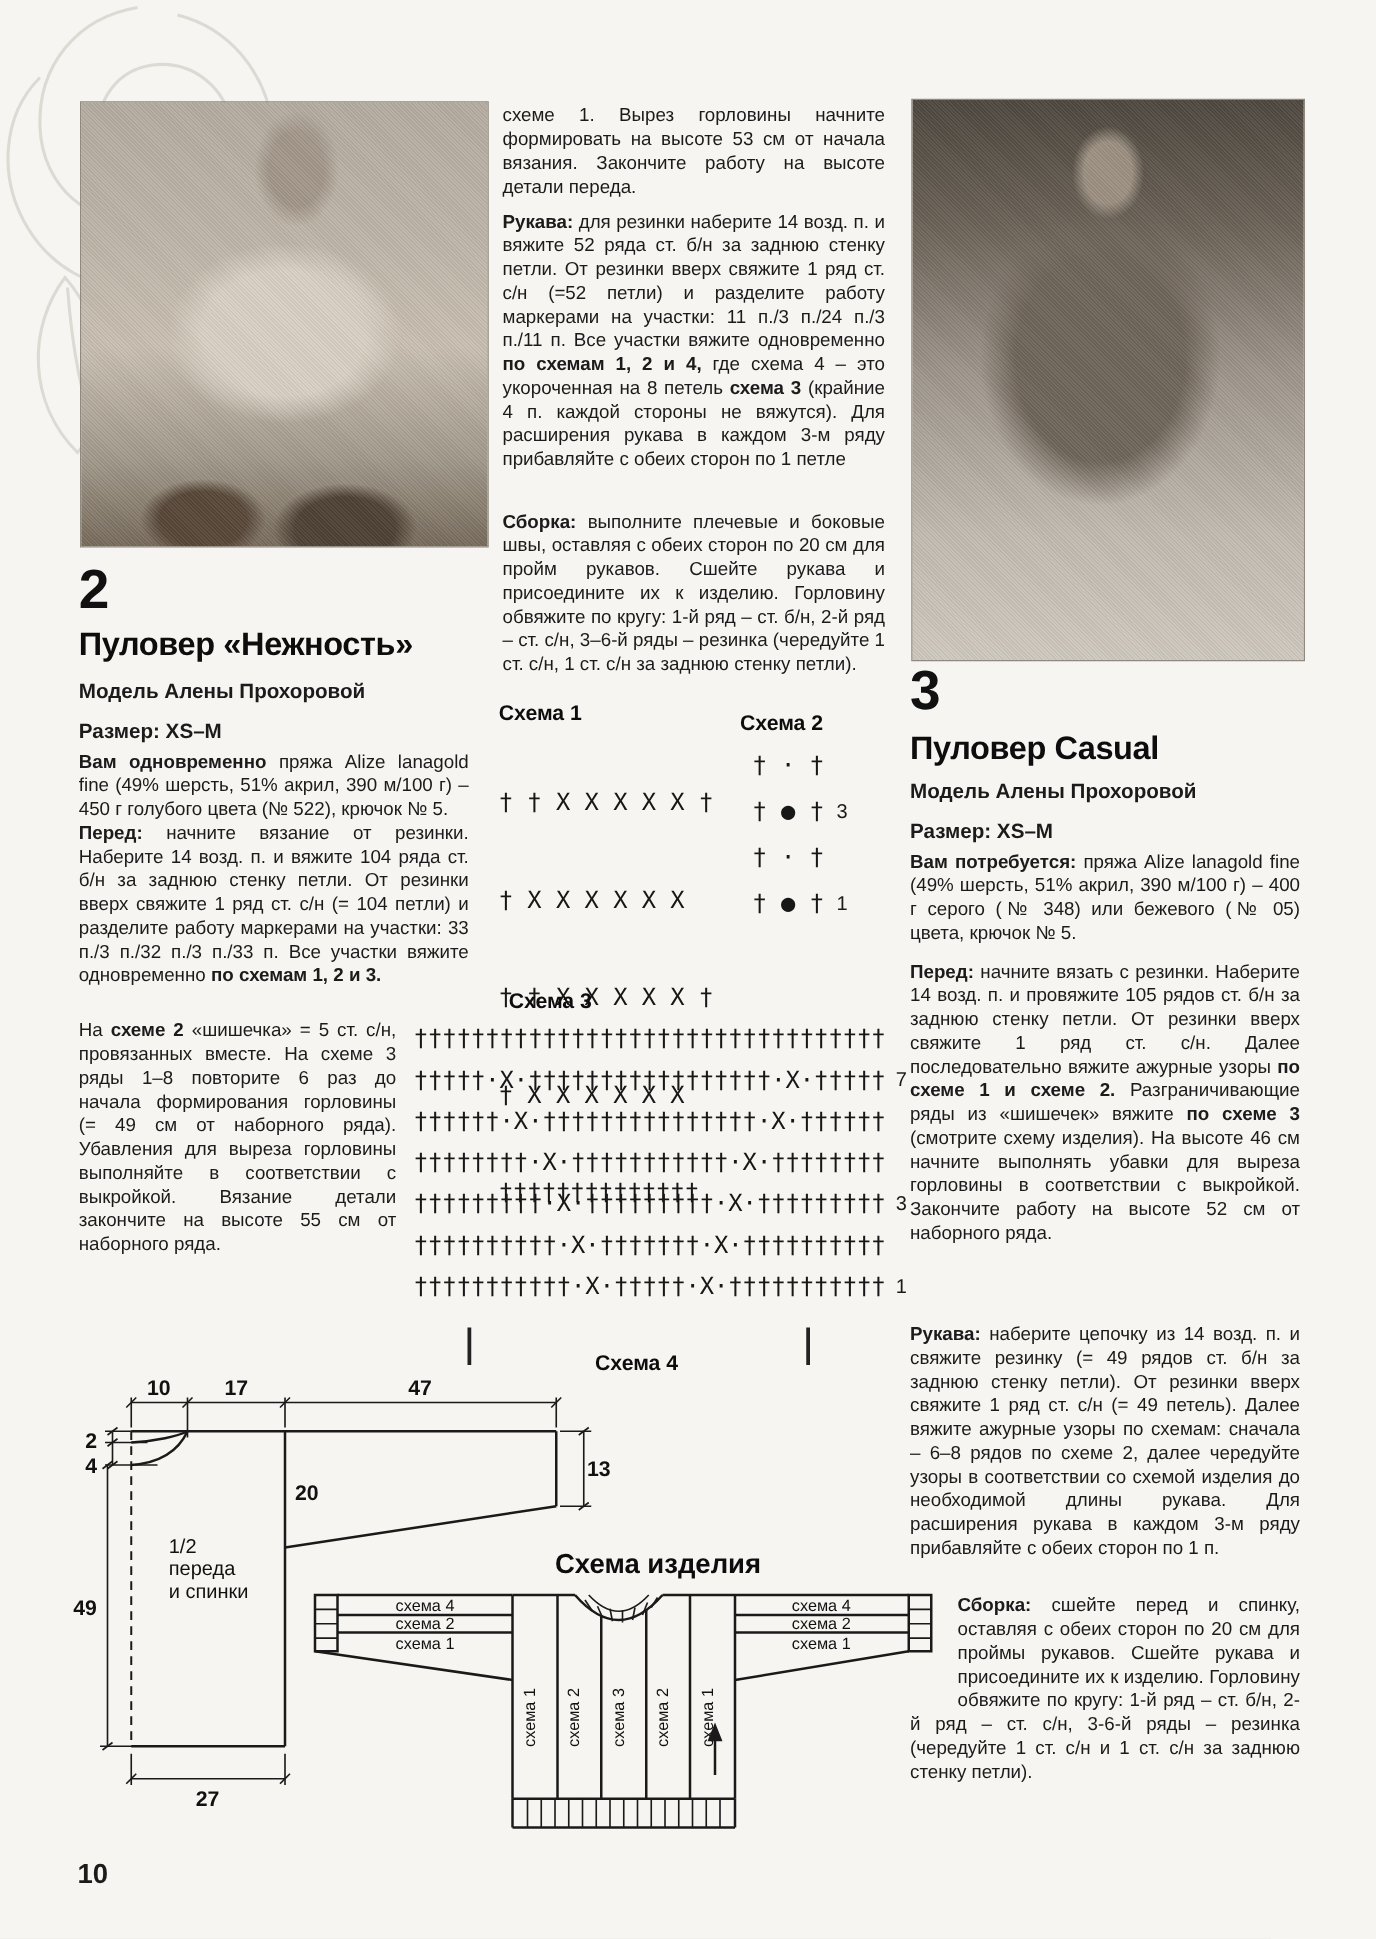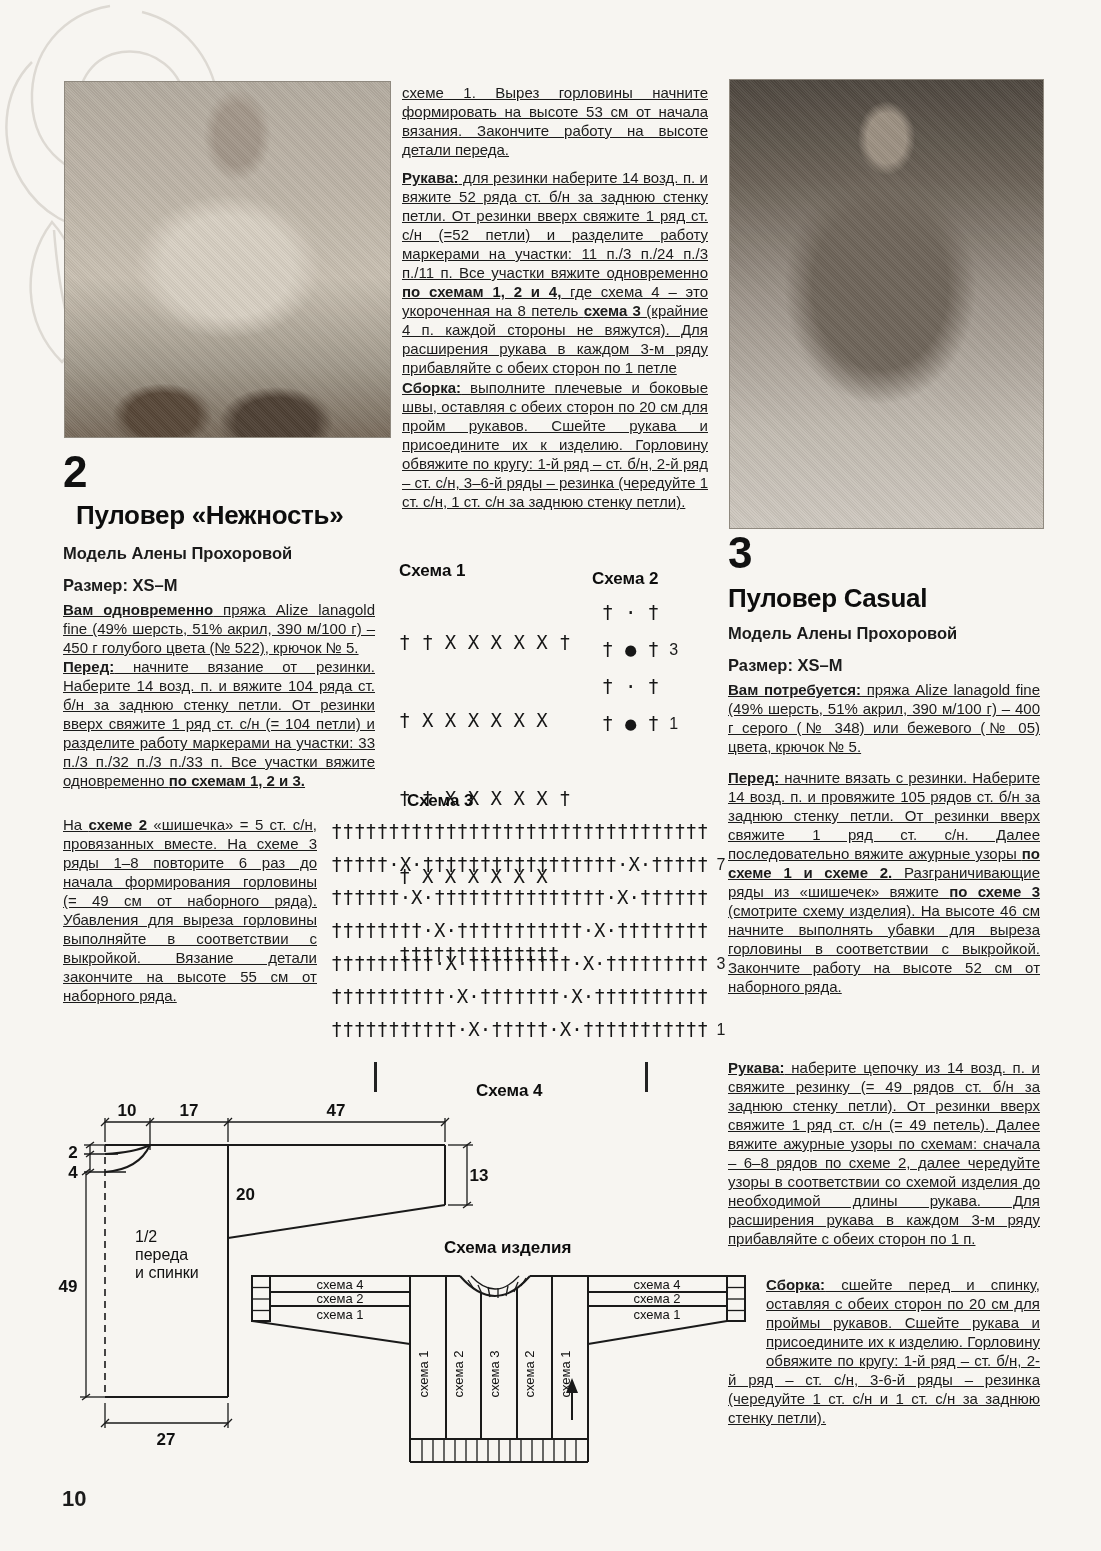--- a/index.html
+++ b/index.html
@@ -1,19 +1,19 @@
 <!DOCTYPE html>
 <html><head>
 <meta charset="utf-8">
 <style>
   html,body{margin:0;padding:0;background:#e8e6e2;}
   .page{position:relative;width:1101px;height:1551px;background:#f7f5f1;
         font-family:"Liberation Sans",sans-serif;color:#1b1b1b;overflow:hidden;}
   .abs{position:absolute;}
-  .just{text-align:justify;font-size:15px;line-height:19px;margin:0;text-decoration:underline;}
+  .just{text-align:justify;font-size:15px;line-height:19px;margin:0;}
   .b{font-weight:700;}
   .artnum{font-size:44px;font-weight:700;line-height:1;color:#111;}
   .arttitle{font-size:26px;font-weight:700;line-height:1.05;color:#0d0d0d;letter-spacing:-0.3px;}
   .model{font-size:16.5px;font-weight:700;}
   .chart-title{font-size:17px;font-weight:700;color:#0d0d0d;}
   .crow{font-family:"DejaVu Sans Mono","DejaVu Sans",monospace;font-size:19px;line-height:33px;
         white-space:pre;color:#171717;}
   .c1row{line-height:34px;margin-top:44px;}
   .c2row{display:flex;align-items:center;height:37px;}
   .c2num{font-size:16px;font-weight:400;margin-left:10px;font-family:"Liberation Sans",sans-serif;}
@@ -54,36 +54,36 @@
       <path d="M60,230 C30,270 30,330 70,370 C100,340 96,270 60,230 Z"></path>
       <path d="M62,238 C66,290 74,330 86,358"></path>
       <path d="M128,186 C150,212 182,222 212,214"></path>
     </g>
   </svg>
 
   <div class="photo photo1 abs" style="left:65px;top:82px;width:325px;height:355px;"></div>
   <div class="photo photo2 abs" style="left:730px;top:80px;width:313px;height:448px;"></div>
 
   <div class="abs artnum" style="left:63px;top:450px;">2</div>
-  <div class="abs arttitle" style="left:76px;top:502px;width:330px;">Пуловер «Нежность»</div>
+  <div class="abs arttitle" style="left:63px;top:502px;width:330px;">Пуловер «Нежность»</div>
   <div class="abs model" style="left:63px;top:544px;">Модель Алены Прохоровой</div>
   <div class="abs model" style="left:63px;top:576px;">Размер: XS–M</div>
 
   <p class="abs just" style="left:63px;top:600px;width:312px;"><span class="b">Вам одновременно</span><span> пряжа Alize lanagold fine (49% шерсть, 51% акрил, 390 м/100 г) – 450 г голубого цвета (№ 522), крючок № 5.</span></p>
 
   <p class="abs just" style="left:63px;top:657px;width:312px;"><span class="b">Перед:</span><span> начните вязание от резинки. Наберите 14 возд. п. и вяжите 104 ряда ст. б/н за заднюю стенку петли. От резинки вверх свяжите 1 ряд ст. с/н (= 104 петли) и разделите работу маркерами на участки: 33 п./3 п./32 п./3 п./33 п. Все участки вяжите одновременно </span><span class="b">по схемам 1, 2 и 3.</span></p>
 
   <p class="abs just" style="left:63px;top:815px;width:254px;"><span>На </span><span class="b">схеме 2</span><span> «шишечка» = 5 ст. с/н, провязанных вместе. На схеме 3 ряды 1–8 повторите 6 раз до начала формирования горловины (= 49 см от наборного ряда). Убавления для выреза горловины выполняйте в соответствии с выкройкой. Вязание детали закончите на высоте 55 см от наборного ряда.</span></p>
 
 
   <p class="abs just" style="left:402px;top:83px;width:306px;"><span>схеме 1. Вырез горловины начните формировать на высоте 53 см от начала вязания. Закончите работу на высоте детали переда.</span></p>
 
   <p class="abs just" style="left:402px;top:168px;width:306px;"><span class="b">Рукава:</span><span> для резинки наберите 14 возд. п. и вяжите 52 ряда ст. б/н за заднюю стенку петли. От резинки вверх свяжите 1 ряд ст. с/н (=52 петли) и разделите работу маркерами на участки: 11 п./3 п./24 п./3 п./11 п. Все участки вяжите одновременно </span><span class="b">по схемам 1, 2 и 4,</span><span> где схема 4 – это укороченная на 8 петель </span><span class="b">схема 3</span><span> (крайние 4 п. каждой стороны не вяжутся). Для расширения рукава в каждом 3-м ряду прибавляйте с обеих сторон по 1 петле</span></p>
 
-  <p class="abs just" style="left:402px;top:378px;width:306px;"><span class="b">Сборка:</span><span> выполните плечевые и боковые швы, оставляя с обеих сторон по 20 см для пройм рукавов. Сшейте рукава и присоедините их к изделию. Горловину обвяжите по кругу: 1-й ряд – ст. б/н, 2-й ряд – ст. с/н, 3–6-й ряды – резинка (чередуйте 1 ст. с/н, 1 ст. с/н за заднюю стенку петли).</span></p>
+  <p class="abs just" style="left:402px;top:408px;width:306px;"><span class="b">Сборка:</span><span> выполните плечевые и боковые швы, оставляя с обеих сторон по 20 см для пройм рукавов. Сшейте рукава и присоедините их к изделию. Горловину обвяжите по кругу: 1-й ряд – ст. б/н, 2-й ряд – ст. с/н, 3–6-й ряды – резинка (чередуйте 1 ст. с/н, 1 ст. с/н за заднюю стенку петли).</span></p>
 
   <div class="abs" style="left:399px;top:561px;">
     <div class="chart-title">Схема 1</div>
     <div style="margin-top:3px;">
       <div class="crow c1row">† † X X X X X †</div>
       <div class="crow c1row">† X X X X X X</div>
       <div class="crow c1row">† † X X X X X †</div>
       <div class="crow c1row">† X X X X X X</div>
       <div class="crow c1row">††††††††††††††</div>
     </div>
@@ -200,21 +200,21 @@
     <line class="thin" x1="423" y1="108" x2="431" y2="102"></line>
     <text class="mtxt" x="439" y="81" text-anchor="middle">13</text>
 
     <text class="mtxt" x="196" y="100">20</text>
 
     <text class="ctxt" x="95" y="142">1/2</text>
     <text class="ctxt" x="95" y="160">переда</text>
     <text class="ctxt" x="95" y="178">и спинки</text>
   </svg>
 
-  <div class="abs chart-title" style="left:444px;top:1238px;font-size:17px;">Схема изделия</div>
+  <div class="abs chart-title" style="left:444px;top:1238px;font-size:22px;">Схема изделия</div>
   <svg class="abs" style="left:240px;top:1262px;" width="520" height="212" viewBox="0 0 520 212">
 
     <path class="ln" d="M12,14 L30,14 L30,59 L12,59 Z"></path>
     <line class="thin" x1="12" y1="25.5" x2="30" y2="25.5"></line>
     <line class="thin" x1="12" y1="37" x2="30" y2="37"></line>
     <line class="thin" x1="12" y1="48.5" x2="30" y2="48.5"></line>
 
     <line class="ln" x1="30" y1="14" x2="170" y2="14"></line>
     <line class="ln" x1="30" y1="30" x2="170" y2="30"></line>
     <line class="ln" x1="30" y1="44" x2="170" y2="44"></line>

